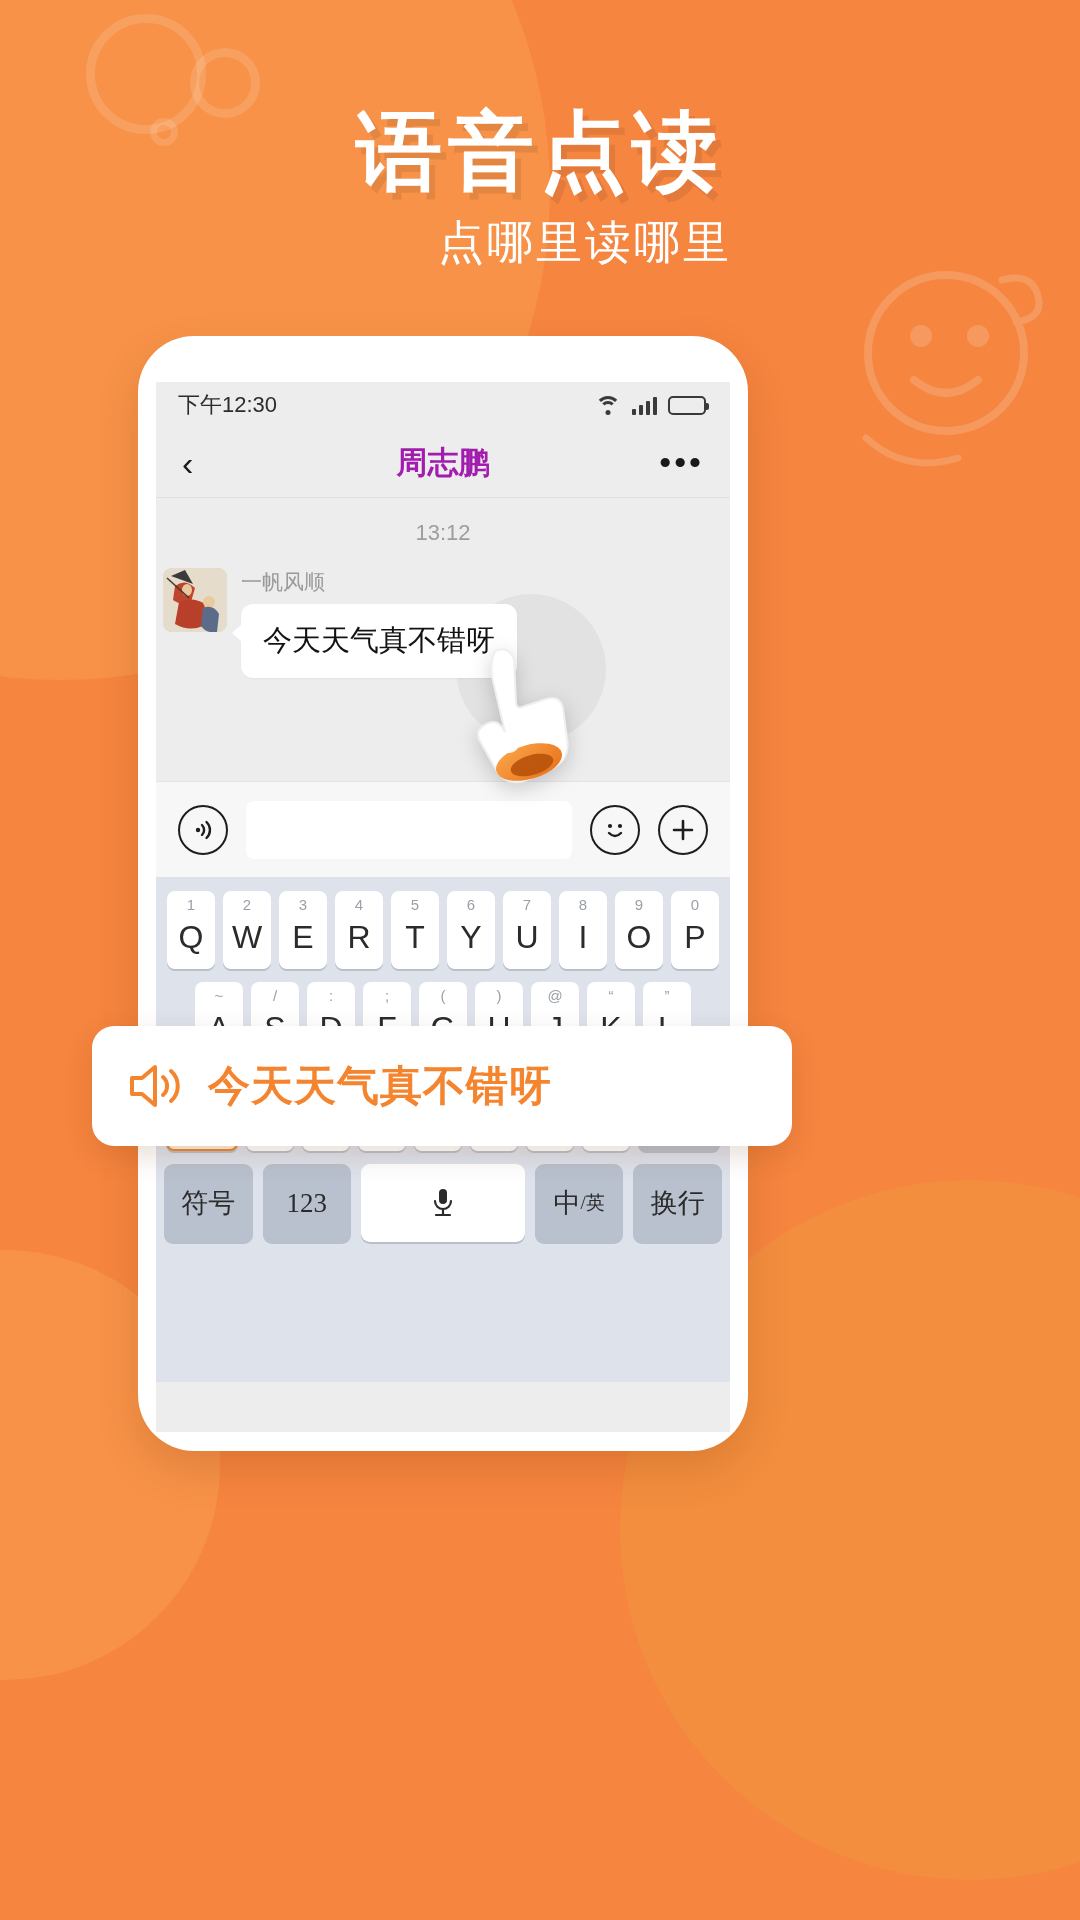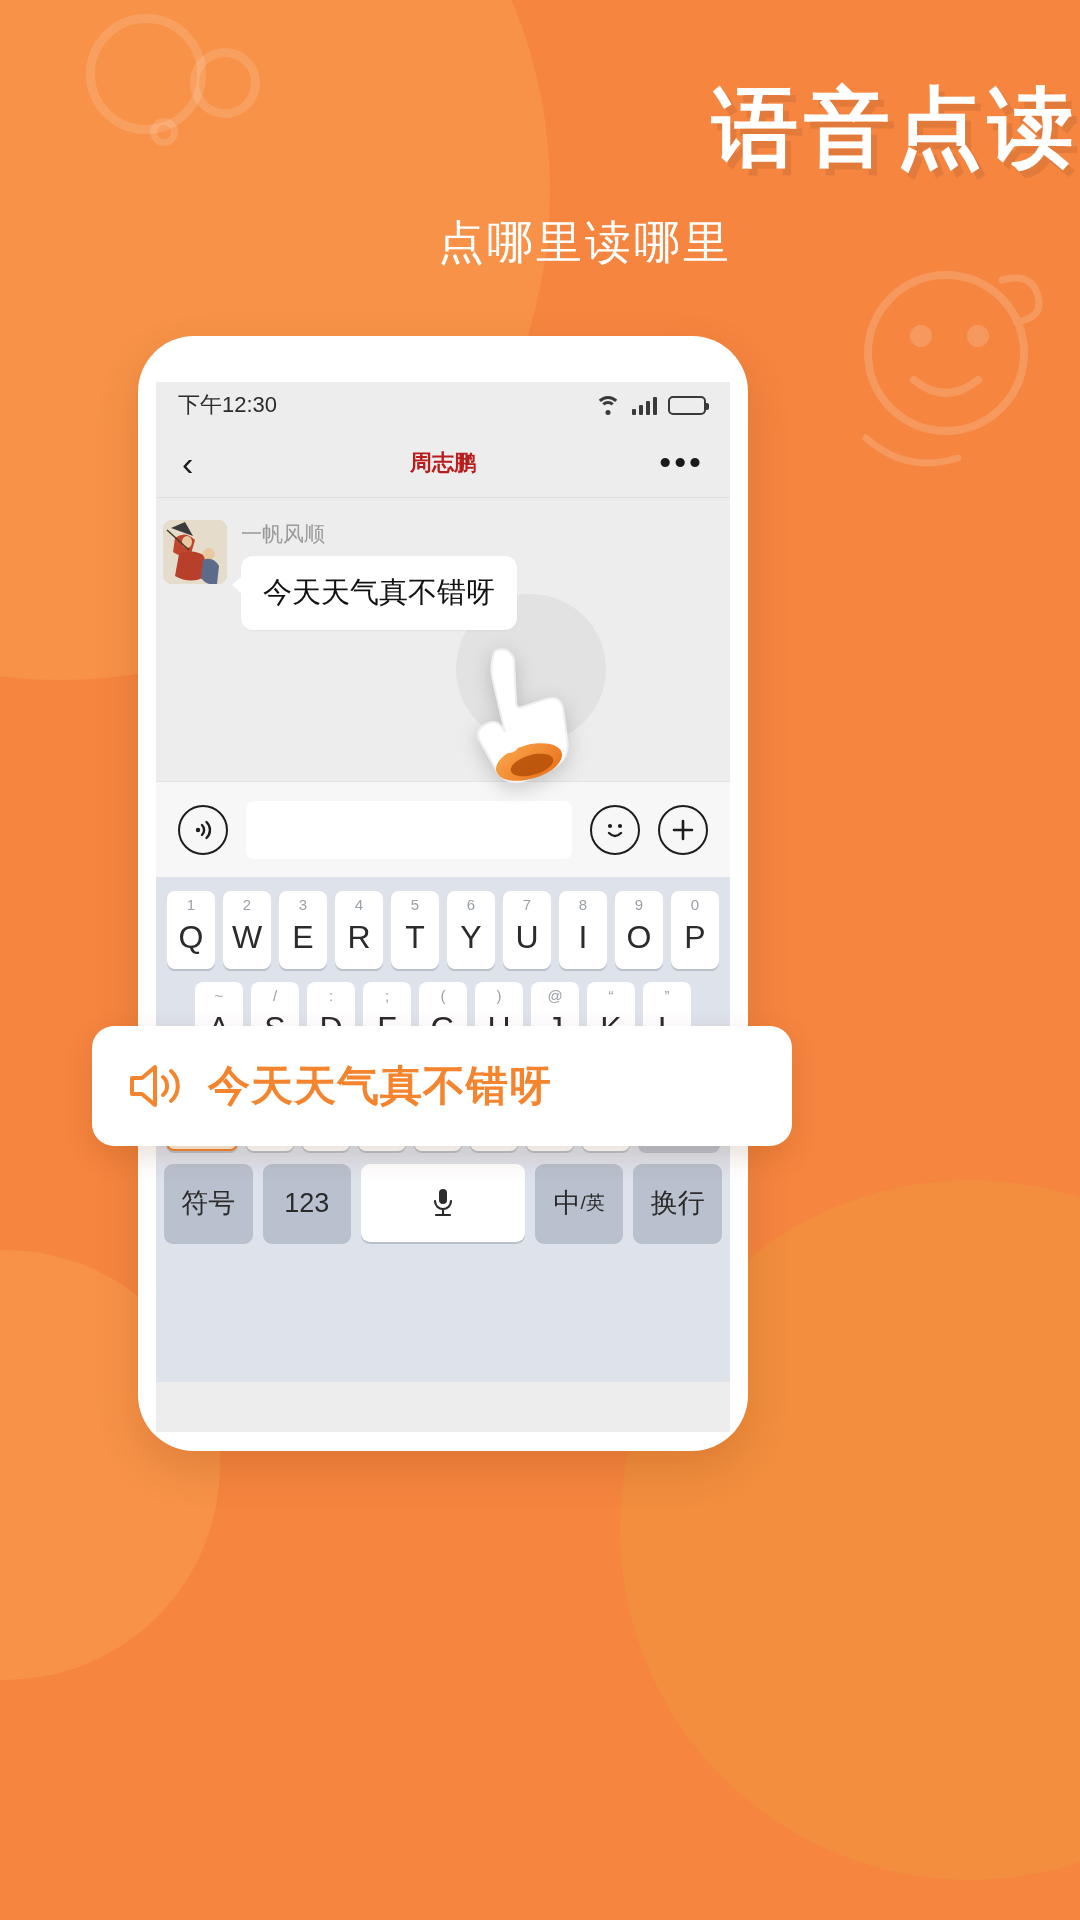--- a/index.html
+++ b/index.html
@@ -32,22 +32,22 @@
   .r3 { width: 28px; height: 28px; left: 150px; top: 118px; border-width: 7px; }
 
   .doodle {
     position: absolute; right: 14px; top: 258px;
     width: 240px; height: 220px;
     opacity: 0.16;
   }
 
   
   .headline {
-    position: absolute; top: 84px; left: 0; width: 1080px;
-    text-align: right;
+    position: absolute; top: 108px; left: 0; width: 1080px;
+    text-align: center;
     font-size: 86px; line-height: 1;
     font-weight: 700; color: #FFFFFF;
     letter-spacing: 6px;
     text-shadow: 6px 7px 0 rgba(0,0,0,0.08);
   }
   .subhead {
     position: absolute; top: 212px; left: 0; width: 1080px;
     text-align: center;
     font-size: 46px; color: #FFFFFF; letter-spacing: 3px;
     font-weight: 400;
@@ -111,21 +111,21 @@
   
   .navbar {
     height: 70px; display: flex; align-items: center;
     padding: 0 26px; background: #EDEDED;
     border-bottom: 1px solid #E0E0E0;
     position: relative;
   }
   .nav-back { font-size: 34px; color: #1a1a1a; font-weight: 300; line-height: 1; }
   .nav-title {
     position: absolute; left: 0; width: 100%; text-align: center;
-    font-size: 22px; color: #b91c1c; font-weight: 700;
+    font-size: 31px; color: #a21caf; font-weight: 700;
   }
   .nav-more {
     margin-left: auto; font-size: 34px; color: #1a1a1a;
     letter-spacing: 3px; line-height: 0.6;
   }
 
   
   .chat {
     background: #EDEDED; height: 283px; position: relative;
     padding-top: 22px;
@@ -204,20 +204,21 @@
   .key-del {
     background: #B9C1CE; color: #2b2b2b; font-size: 25px; width: 82px;
   }
   .kb-row-bottom { display: flex; justify-content: center; gap: 10px; margin-bottom: 0; }
   .key-fn {
     background: #B9C1CE; color: #2b2b2b; font-size: 27px;
     height: 78px; border-radius: 9px;
     display: flex; align-items: center; justify-content: center;
     box-shadow: 0 2px 0 rgba(140,150,165,0.45);
     width: 92px;
+    font-family: Liberation Serif, serif;
   }
   .key-space {
     background: #FFFFFF; width: 170px; height: 78px; border-radius: 9px;
     display: flex; align-items: center; justify-content: center;
     box-shadow: 0 2px 0 rgba(140,150,165,0.45);
   }
   .sub-small { font-size: 19px; }
 
   
   .callout {
@@ -284,20 +285,21 @@
       </span>
     </div>
 
     <div class="navbar">
       <span class="nav-back">‹</span>
       <span class="nav-title">周志鹏</span>
       <span class="nav-more">•••</span>
     </div>
 
     <div class="chat">
+      <div class="chat-time">13:12</div>
       <div class="tap-ripple"></div>
       <div class="msg-row">
         <div class="avatar">
           <svg viewBox="0 0 64 64" preserveAspectRatio="xMidYMid slice">
             <rect width="64" height="64" fill="#E6DCCB"></rect>
             <path d="M8 8 L22 2 L30 16 Z" fill="#3b3b3b"></path>
             <path d="M12 18 q10 -8 20 2 l-4 14 q-10 4 -18 -2 Z" fill="#C0452E"></path>
             <ellipse cx="24" cy="22" rx="5" ry="6" fill="#E8C9A0"></ellipse>
             <path d="M16 34 q14 -6 26 2 l-2 22 q-14 6 -28 -2 Z" fill="#B8402B"></path>
             <circle cx="46" cy="34" r="6" fill="#E8C9A0"></circle>

